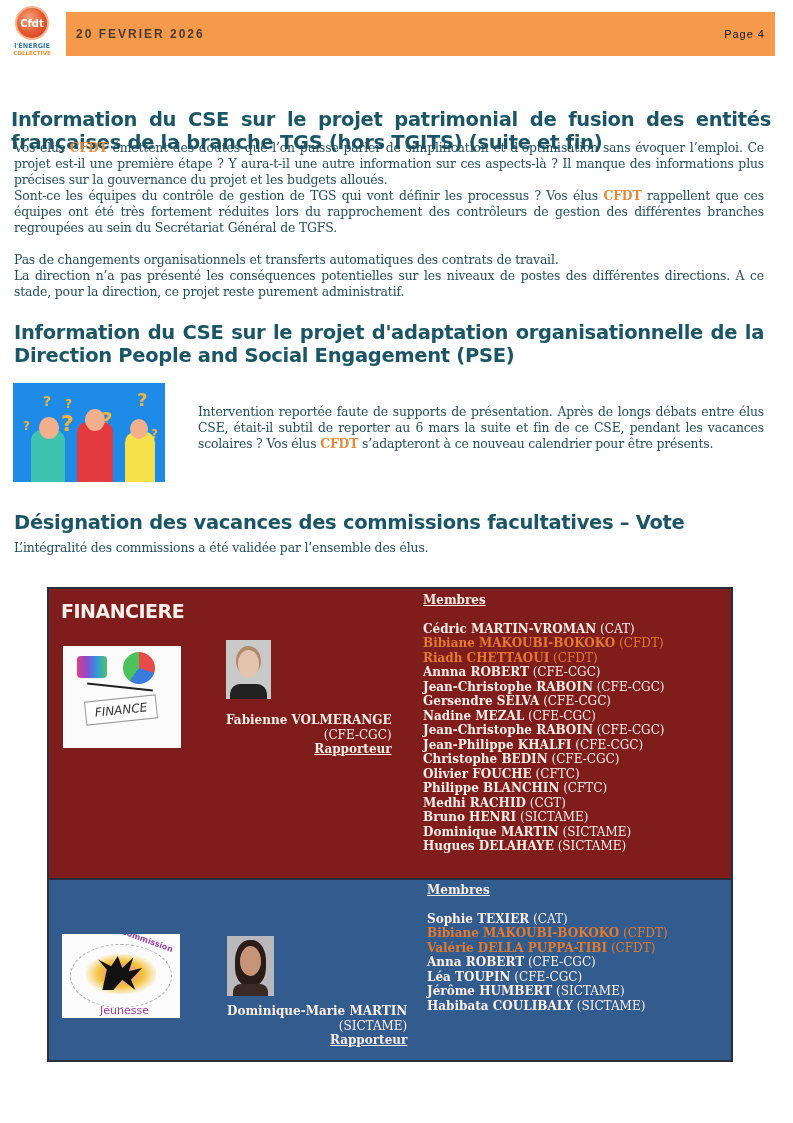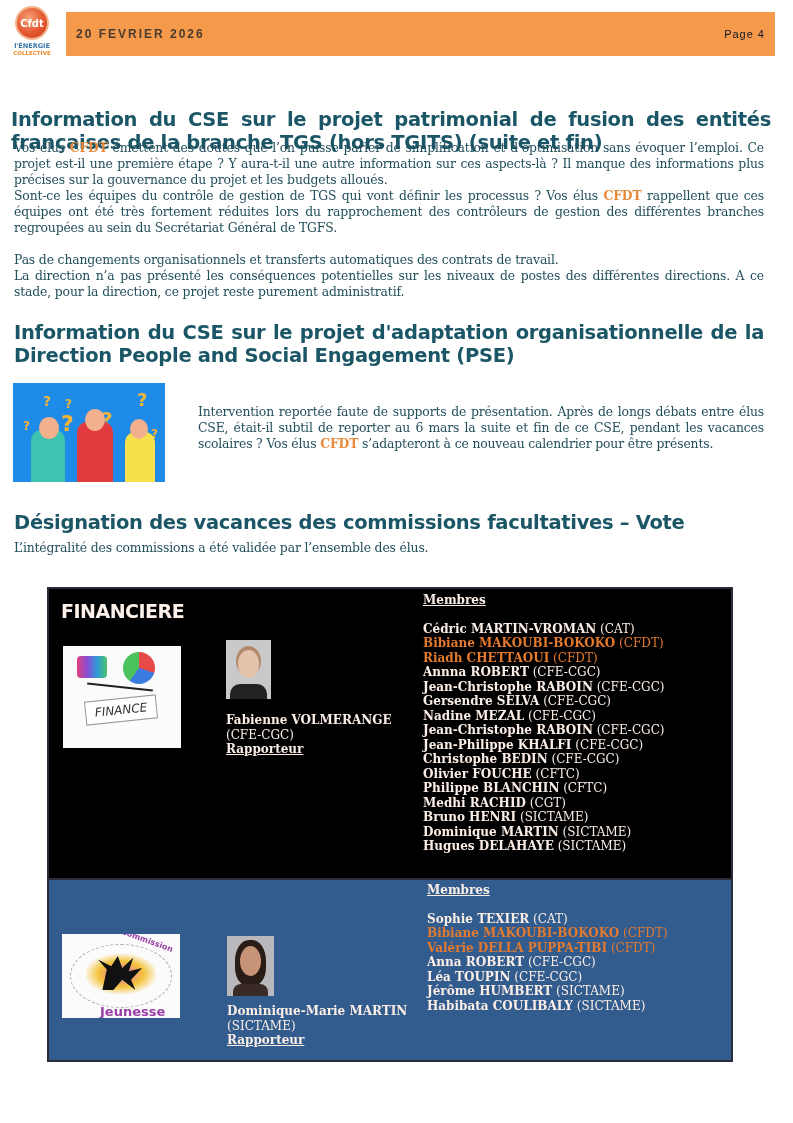--- a/index.html
+++ b/index.html
@@ -42,29 +42,29 @@
       position: absolute; left: 13px; top: 383px; width: 152px; height: 99px; background: #1f8be8; overflow: hidden;
     }
     .q { position: absolute; color: #f4b437; font-family: "DejaVu Sans", sans-serif; font-weight: bold; }
     .person { position: absolute; bottom: 0; border-radius: 10px 10px 0 0; }
     .head { position: absolute; border-radius: 50%; background: #f3b08c; }
 
     .box {
       position: absolute; left: 47px; width: 686px; border: 2px solid #2a2e3a;
       color: #ffffff;
     }
-    .box-fin { top: 587px; height: 320px; background: #000000; }
+    .box-fin { top: 587px; height: 320px; background: #7f1d1d; }
     .box-soc { top: 878px; height: 184px; background: #325c8e; }
     .box-title {
       position: absolute; left: 12px; font-family: "DejaVu Sans", sans-serif; font-weight: bold;
       font-size: 19px; color: #fdf1ea; letter-spacing: -0.5px;
     }
     .box-img { position: absolute; background: #fbfbfb; overflow: hidden; }
     .photo { position: absolute; background: #c9c9c9; overflow: hidden; }
-    .rapp { position: absolute; font-family: "DejaVu Serif", serif; font-size: 12px; line-height: 14.5px; color: #fbeee6; }
+    .rapp { position: absolute; font-family: "DejaVu Serif", serif; font-size: 12px; line-height: 14.5px; color: #fbeee6; text-align: right; }
     .rapp .name { font-weight: bold; }
     .rapp .role { font-weight: bold; text-decoration: underline; }
     .members { position: absolute; font-family: "DejaVu Serif", serif; font-size: 12px; line-height: 14.5px; }
     .members .title { font-weight: bold; text-decoration: underline; margin-bottom: 14px; display: block; color: #fbeee6; }
     .member { white-space: nowrap; color: #fbeee6; }
     .member .mname { font-weight: bold; }
     .member.cfdt-m { color: #e37a2e; }
   </style>
 </head>
 <body>
@@ -144,21 +144,21 @@
       <div class="member"><span class="mname">Hugues DELAHAYE</span><span style="white-space: pre;"> (SICTAME)</span></div>
     </div>
 </div>
 
 <div class="box box-soc">
   <div class="box-img" style="left:13px; top:54px; width:118px; height:84px;">
     <div style="position:absolute; left:8px; top:10px; width:102px; height:64px; border:1px dashed #aaa; border-radius:50%;"></div>
     <div style="position:absolute; left:24px; top:20px; width:70px; height:40px; background:radial-gradient(ellipse at center, #e46ad0 0%, #f4c23a 45%, rgba(255,255,255,0) 75%);"></div>
     <div style="position:absolute; left:36px; top:22px; width:44px; height:34px; background:#111; clip-path:polygon(10% 100%,20% 40%,0 10%,30% 30%,45% 0,55% 35%,80% 5%,70% 45%,100% 35%,75% 70%,85% 100%,55% 70%,35% 100%);"></div>
     <div style="position:absolute; left:58px; top:2px; font-family:'DejaVu Sans',sans-serif; font-weight:bold; font-size:8px; color:#9b3fa8; transform:rotate(20deg);">Commission</div>
-    <div style="position:absolute; left:38px; top:70px; font-family:'DejaVu Sans',sans-serif; font-weight:bold; font-size:13px; color:#9b3fa8;text-align:right;">Jeunesse</div>
+    <div style="position:absolute; left:38px; top:70px; font-family:'DejaVu Sans',sans-serif; font-weight:normal; font-size:11px; color:#9b3fa8;text-align:right;">Jeunesse</div>
   </div>
   <div class="photo" style="left:178px; top:56px; width:47px; height:60px; background:#b9b9bd;">
     <div style="position:absolute; left:8px; top:4px; width:31px; height:46px; border-radius:45% 45% 40% 40%; background:#2a1c16;"></div>
     <div style="position:absolute; left:13px; top:10px; width:21px; height:30px; border-radius:50%; background:#c89478;"></div>
     <div style="position:absolute; left:6px; top:48px; width:35px; height:14px; border-radius:8px 8px 0 0; background:#3a2a26;"></div>
   </div>
   <div class="rapp" style="left:178px; top:124px;">
     <div class="name">Dominique-Marie MARTIN</div>
     <div>(SICTAME)</div>
     <div class="role">Rapporteur</div>

